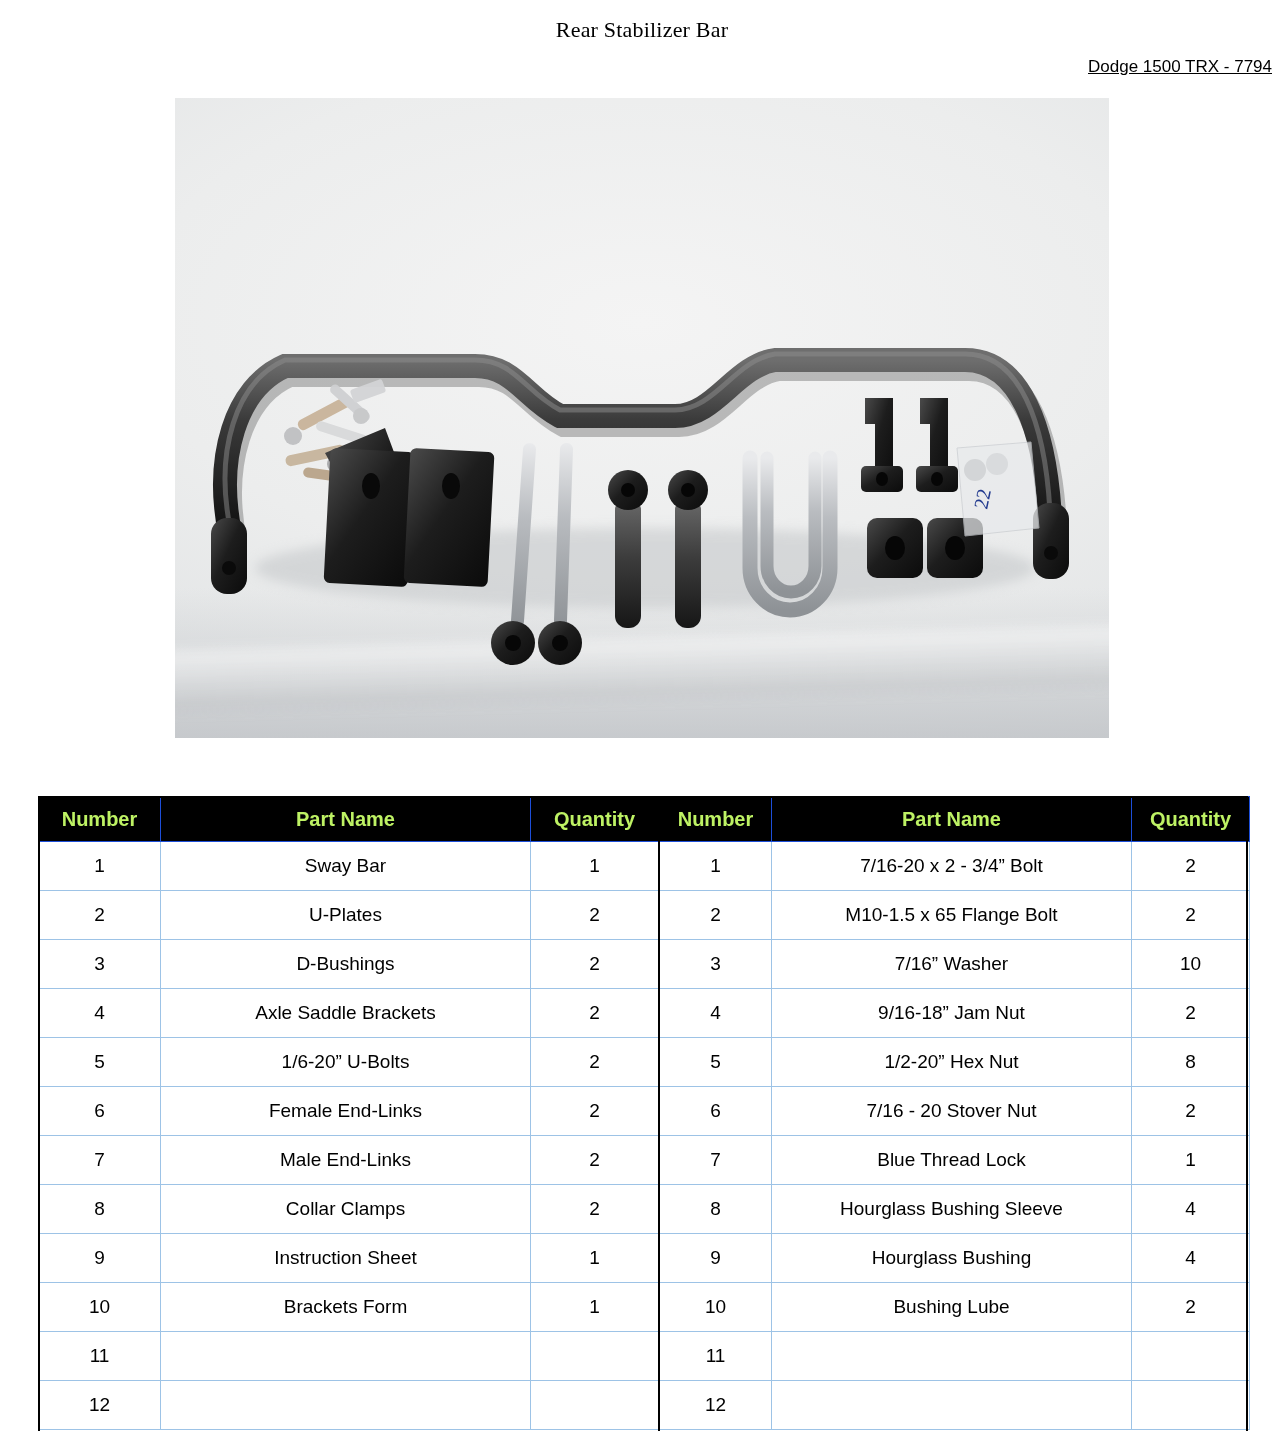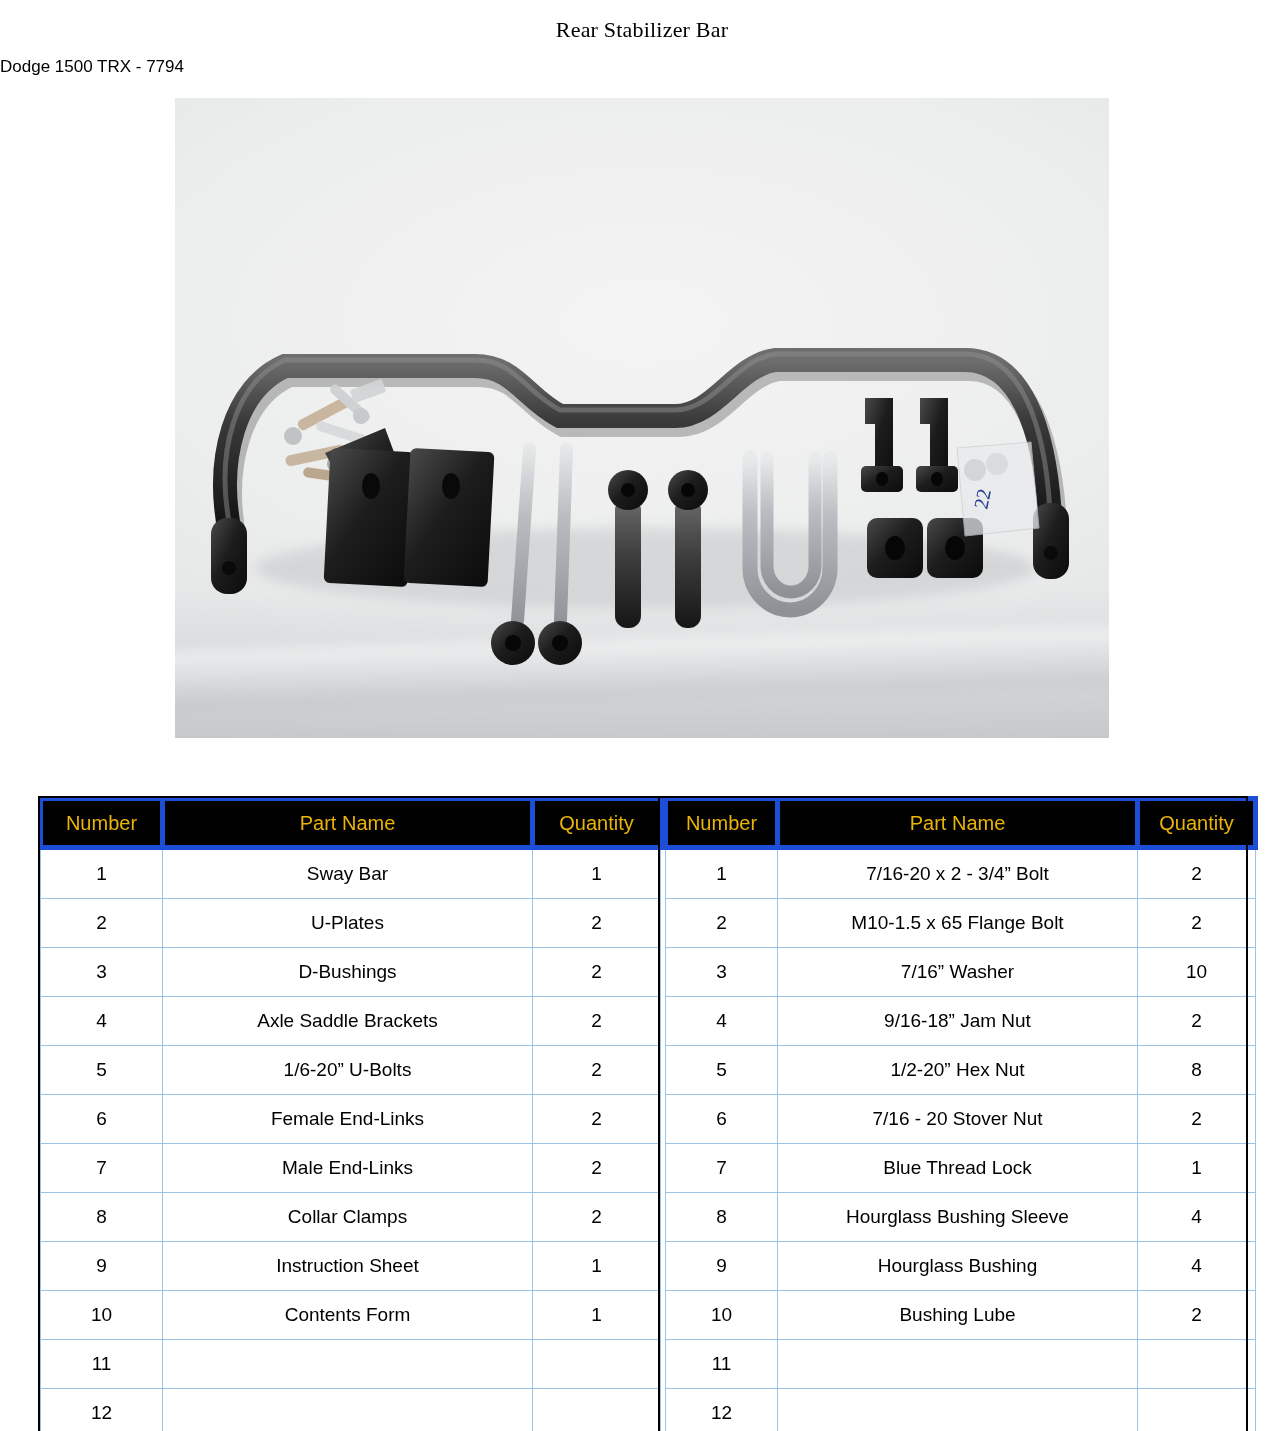--- a/index.html
+++ b/index.html
@@ -24,26 +24,27 @@
     text-align: center;
     font-family: "Liberation Serif", serif;
     font-size: 22px;
     font-weight: 400;
     letter-spacing: 0.2px;
     margin: 10px 0 0 0;
     padding: 0;
     line-height: 40px;
   }
   .subtitle {
-    text-align: left;
+    text-align: right;
     font-family: "Liberation Sans", sans-serif;
     font-size: 17px;
     font-weight: 400;
-    margin: 6px 0 0 0;
+    margin: 6px 12px 0 0;
     line-height: 22px;
+    text-decoration: underline;
   }
 
   
   .photo-wrap {
     position: absolute;
     left: 175px;
     top: 88px;
     width: 934px;
     height: 640px;
     overflow: hidden;
@@ -100,25 +101,25 @@
     gap: 0px;
   }
   table {
     border-collapse: collapse;
     table-layout: fixed;
   }
   table.t-left  { width: 620px; }
   table.t-right { width: 590px; }
   th {
     background: #000000;
-    color: #eab308;
+    color: #bef264;
     font-size: 20px;
-    font-weight: 400;
+    font-weight: 700;
     height: 44px;
-    border: 5px solid #1d4ed8;
+    border: 1px solid #1d4ed8;
     text-align: center;
     padding: 0;
   }
   td {
     height: 48px;
     border: 1px solid #9dc3e6;
     font-size: 19px;
     text-align: center;
     padding: 0 4px;
     background: #ffffff;
@@ -336,21 +337,21 @@
             <td>Collar Clamps</td>
             <td>2</td>
           </tr>
         <tr>
             <td>9</td>
             <td>Instruction Sheet</td>
             <td>1</td>
           </tr>
         <tr>
             <td>10</td>
-            <td>Contents Form</td>
+            <td>Brackets Form</td>
             <td>1</td>
           </tr>
         <tr>
             <td>11</td>
             <td></td>
             <td></td>
           </tr>
         <tr>
             <td>12</td>
             <td></td>

